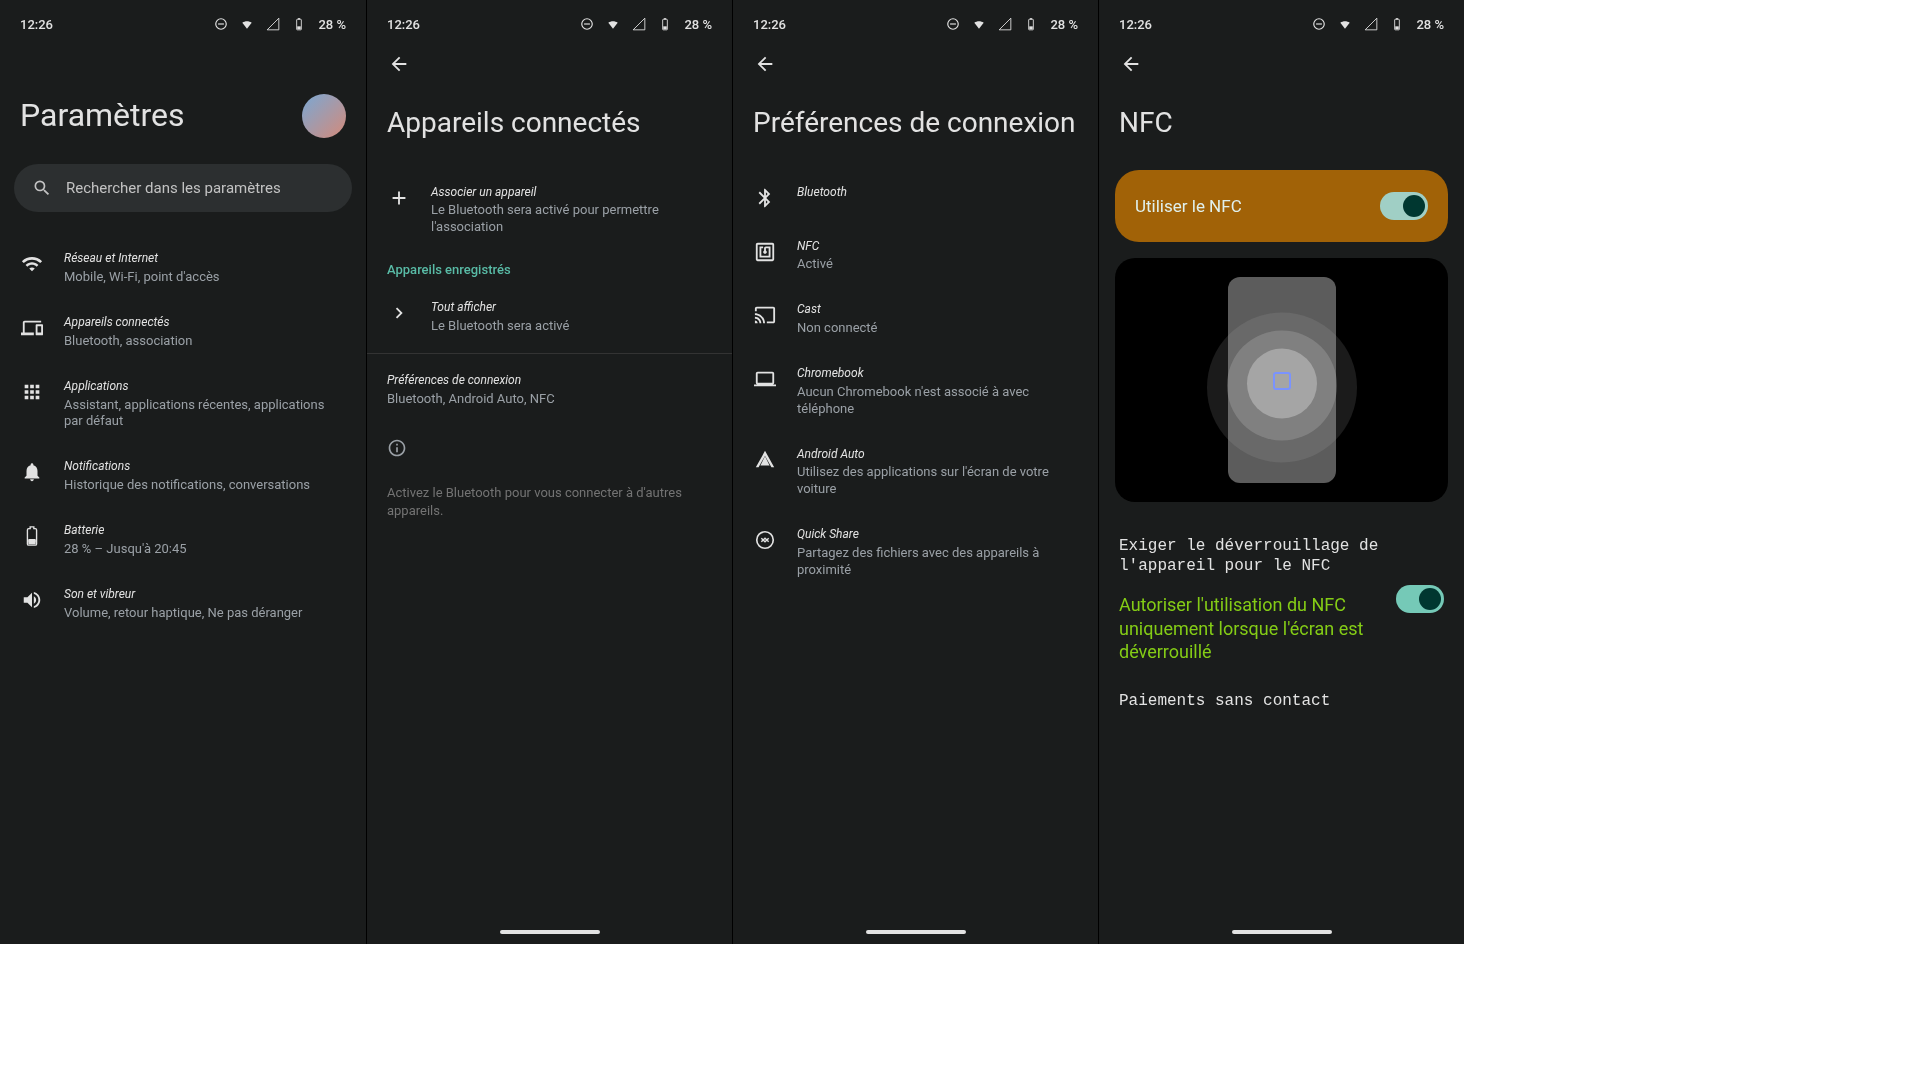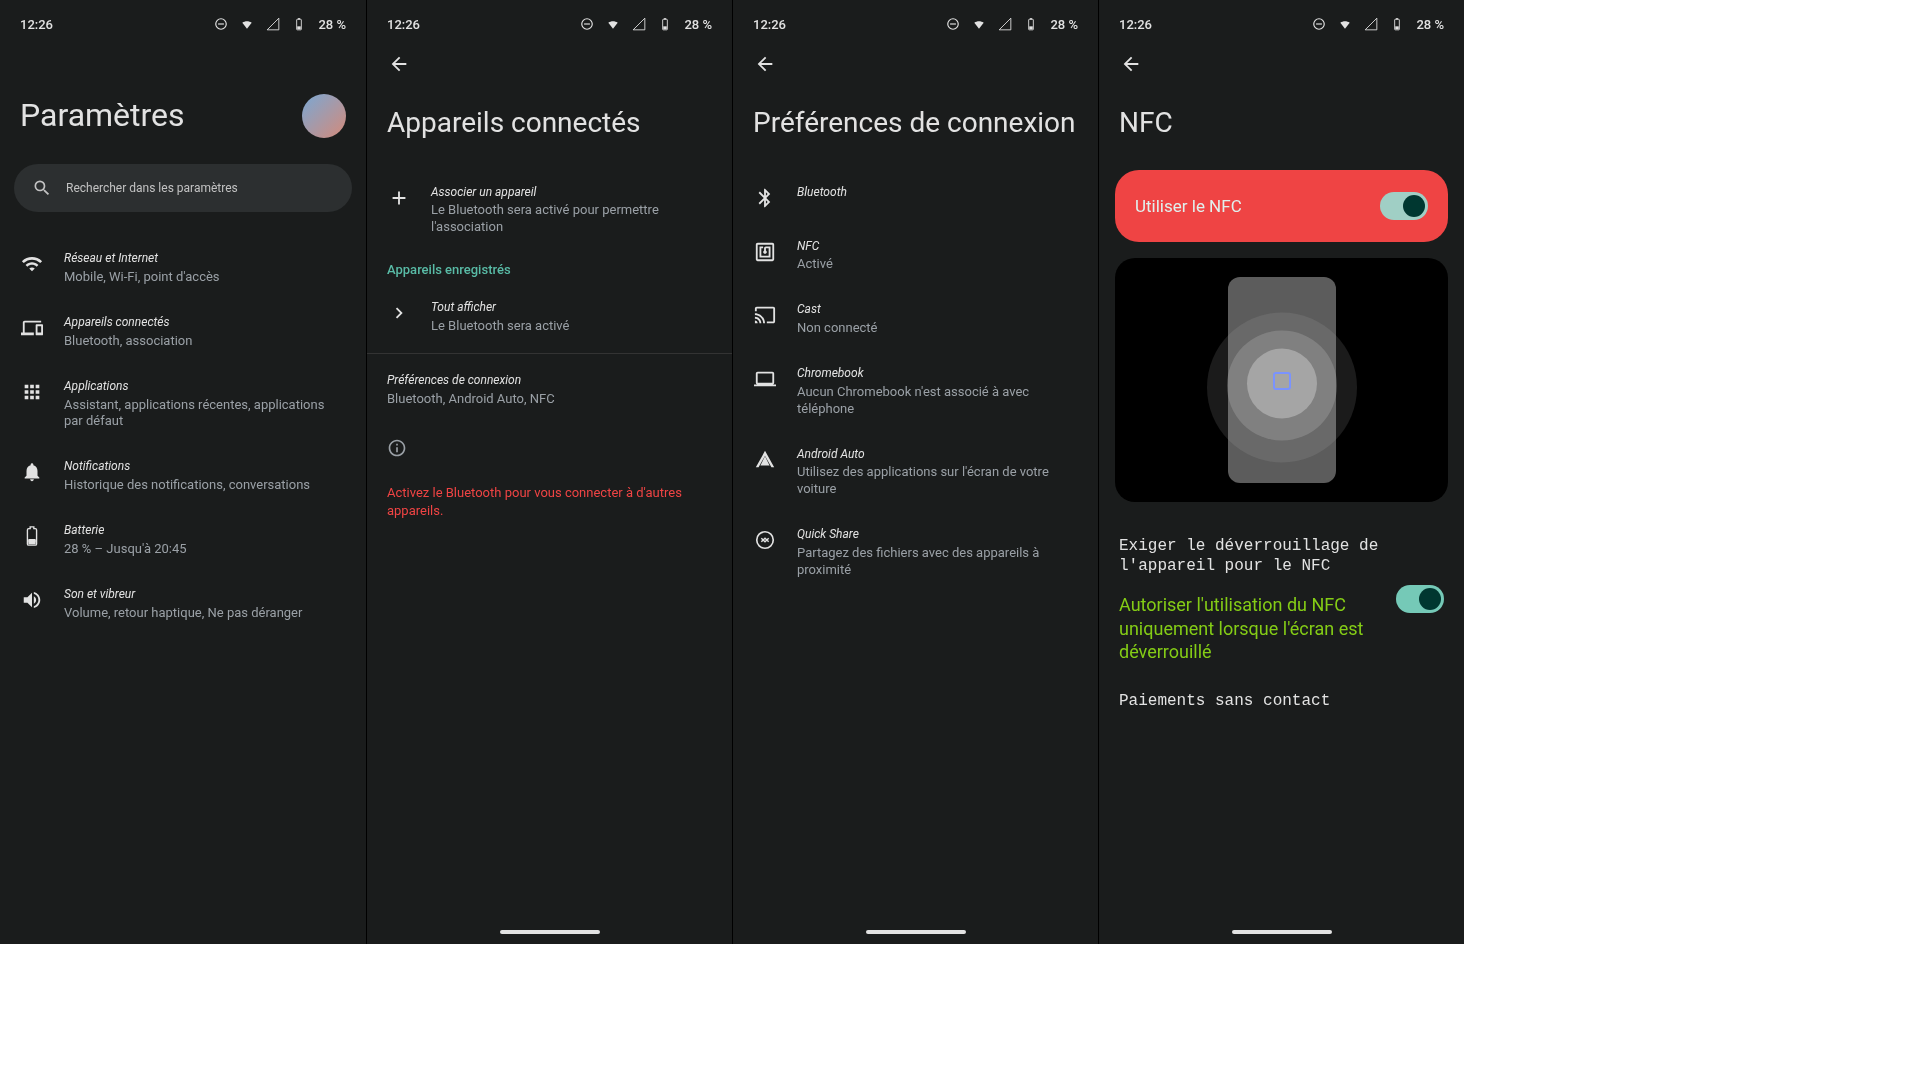--- a/index.html
+++ b/index.html
@@ -55,21 +55,21 @@
   margin: 0 14px 24px 14px;
   background: #2c2f30;
   border-radius: 28px;
   height: 48px;
   display: flex;
   align-items: center;
   padding: 0 18px;
   gap: 14px;
 }
 .search-bar svg { width: 20px; height: 20px; fill: #c2c2c2; }
-.search-bar span { color: #c2c2c2; font-size: 12px; }
+.search-bar span { color: #c2c2c2; font-size: 15px; }
 .list-item {
   display: flex;
   align-items: flex-start;
   padding: 14px 20px;
   gap: 20px;
   cursor: pointer;
 }
 .list-item .icon {
   width: 24px; height: 24px;
   display: flex; align-items: center; justify-content: center;
@@ -91,26 +91,26 @@
 .info-row {
   display: flex;
   padding: 14px 20px;
   gap: 20px;
   align-items: flex-start;
 }
 .info-row svg { width: 20px; height: 20px; fill: #9aa0a6; flex-shrink: 0; margin-top: 2px; }
 .info-text {
   padding: 12px 20px;
   font-size: 13px;
-  color: #ef4444;
+  color: #737373;
   line-height: 1.4;
 }
 .nfc-toggle-card {
   margin: 0 16px 16px 16px;
-  background: #ef4444;
+  background: #a16207;
   border-radius: 24px;
   padding: 22px 20px;
   display: flex;
   align-items: center;
   justify-content: space-between;
 }
 .nfc-toggle-card .label { font-size: 17px; color: #e0f0ed; }
 .toggle {
   width: 48px; height: 28px;
   background: #a0cfc5;

